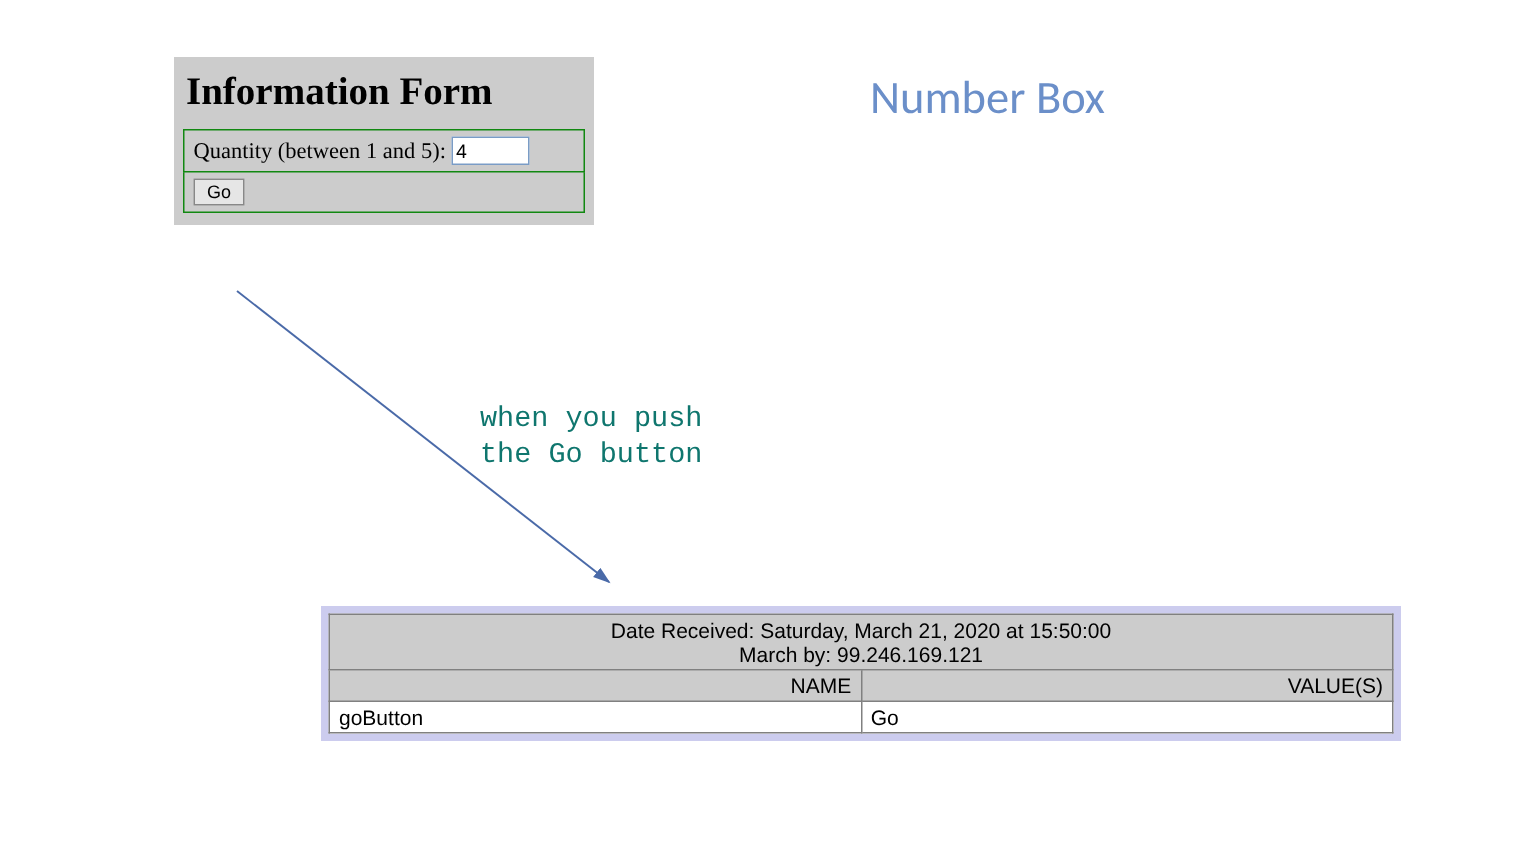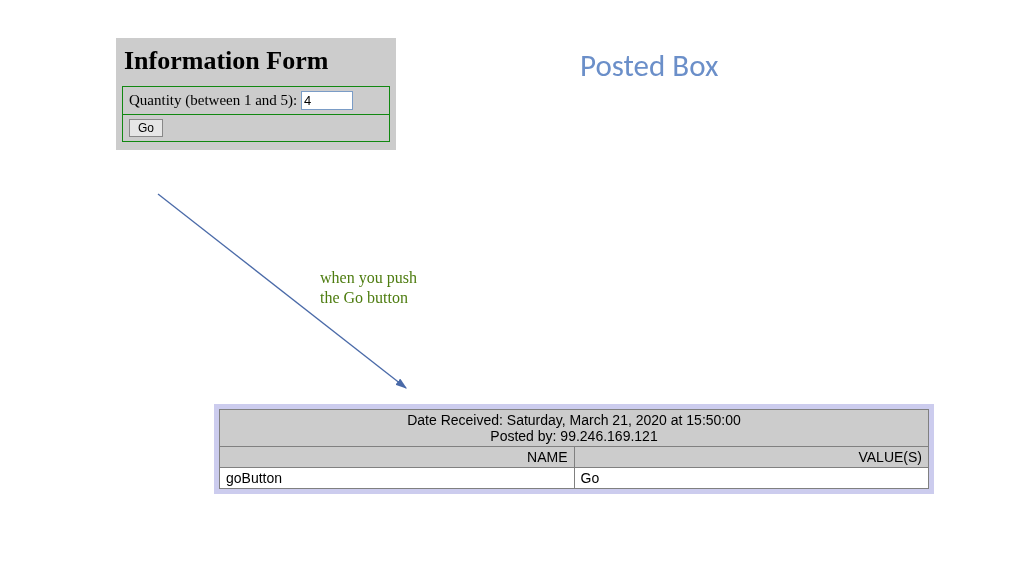--- a/index.html
+++ b/index.html
@@ -61,23 +61,23 @@
     left: 580px;
     top: 46px;
     font-family: Calibri, Arial, sans-serif;
     font-size: 31px;
     color: #6b8fc9;
   }
   .caption {
     position: absolute;
     left: 320px;
     top: 268px;
-    font-family: Liberation Serif, serif;
-    font-size: 16px;
-    color: #4d7c0f;
+    font-family: Liberation Mono, monospace;
+    font-size: 19px;
+    color: #0f766e;
     line-height: 1.25;
   }
   .arrow-svg {
     position: absolute;
     left: 140px;
     top: 190px;
     width: 290px;
     height: 210px;
     pointer-events: none;
   }
@@ -111,21 +111,21 @@
     font-weight: normal;
   }
   .result-table td.val {
     background: #fff;
     text-align: left;
   }
 </style>
 </head>
 <body>
 
-<div class="slide-title">Posted Box</div>
+<div class="slide-title">Number Box</div>
 
 <div class="form-panel">
   <div class="form-title">Information Form</div>
   <table class="form-table">
     <tbody>
         <tr class="qty-row">
       <td>
         <label>Quantity (between 1 and 5):</label>
         <input type="number" class="qty-input" min="1" max="5" value="4" style="">
       </td>
@@ -153,21 +153,21 @@
   <span>the Go button</span>
 </div>
 
 <div class="result-wrap">
   <table class="result-table">
     <tbody>
         <tr>
       <th colspan="2" class="result-header">
         <span>Date Received:</span>
         <span>Saturday, March 21, 2020 at 15:50:00</span><br>
-        <span>Posted by:</span>
+        <span>March by:</span>
         <span>99.246.169.121</span>
       </th>
     </tr>
     <tr>
       <th class="result-colhead" style="width:50%;">NAME</th>
       <th class="result-colhead" style="width:50%;">VALUE(S)</th>
     </tr>
     <tr>
       <td class="val">goButton</td>
       <td class="val">Go</td>

